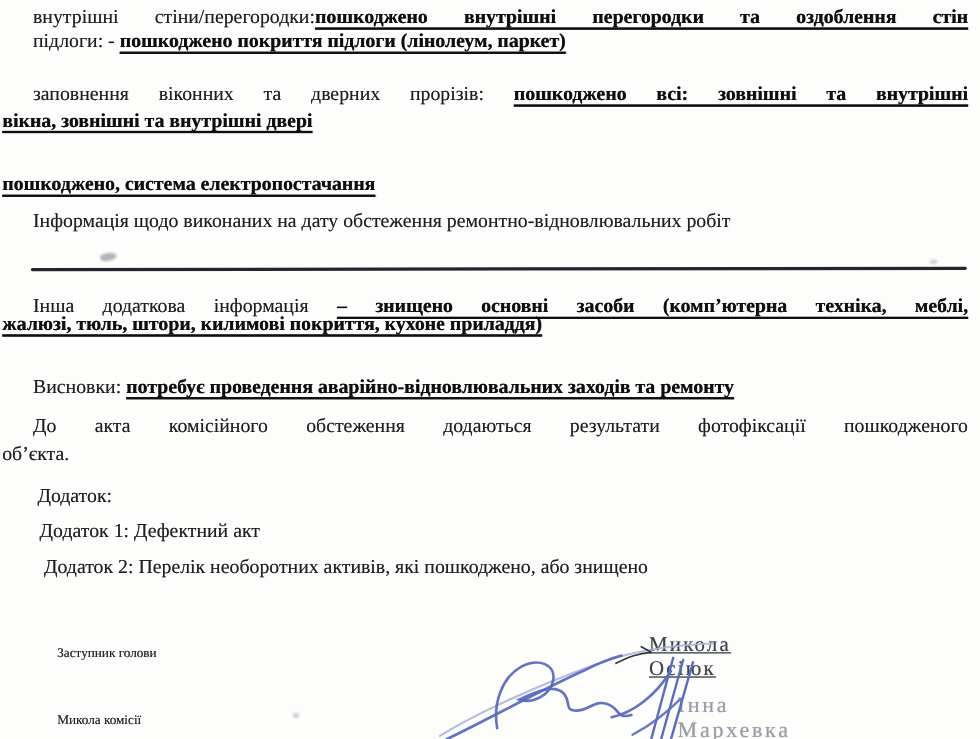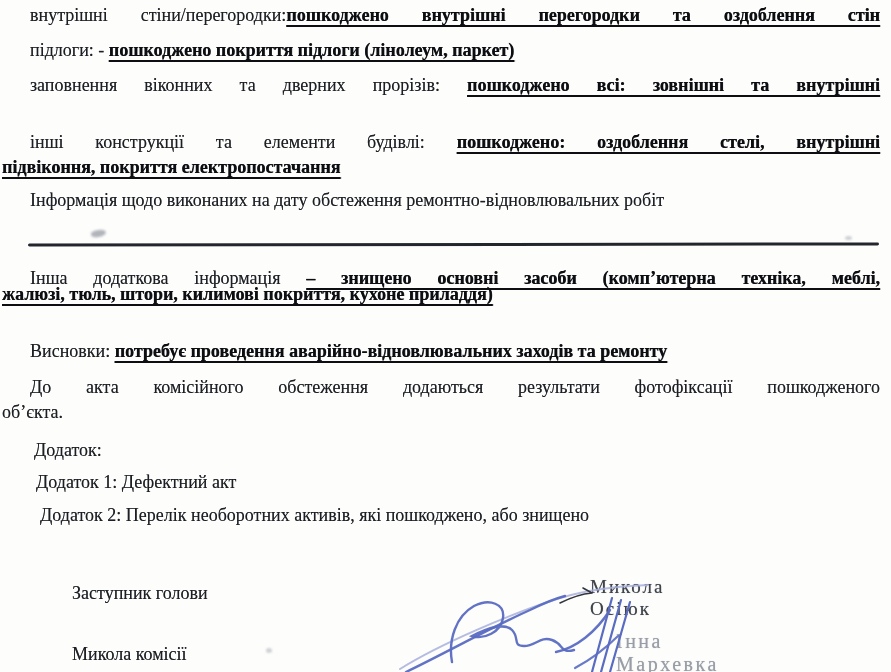--- a/index.html
+++ b/index.html
@@ -45,50 +45,51 @@
     filter:blur(1.2px);
     transform:rotate(-12deg);
   }
   .speck{
     position:absolute;border-radius:50%;
     background:rgba(120,126,136,0.35);filter:blur(1px);
   }
   .speck.a{left:845px;top:236px;width:7px;height:4px;}
   .speck.b{left:266px;top:648px;width:6px;height:5px;}
   .sig-label{
-    position:absolute;left:72px;font-size:18px;line-height:24px;
+    position:absolute;left:52px;font-size:12px;line-height:24px;
     text-shadow:0 0 0.5px rgba(20,22,26,0.55);
   }
   .sig-name-1{
     position:absolute;left:590px;top:576px;
     font-size:19px;letter-spacing:2px;color:#3f444b;
     text-shadow:0 0 0.7px rgba(63,68,75,0.6);
+    text-decoration:underline;
   }
   .sig-name-2{
     position:absolute;left:616px;top:630px;
     font-size:20px;letter-spacing:2.5px;color:#999ea6;
     text-shadow:0 0 0.8px rgba(153,158,166,0.7);
   }
   .sig-svg{
     position:absolute;left:378px;top:576px;width:290px;height:96px;
   }
 </style>
 </head>
 <body>
 
 <div class="page">
 
   <div class="line fill ind" style="top:3px"><span class="n">внутрішні стіни/перегородки:</span><span class="b">пошкоджено внутрішні перегородки та оздоблення стін</span></div>
 
-  <div class="line ind" style="top:38px"><span class="n">підлоги: -</span> <span class="b">пошкоджено покриття підлоги (лінолеум, паркет)</span></div>
+  <div class="line ind" style="top:25px"><span class="n">підлоги: -</span> <span class="b">пошкоджено покриття підлоги (лінолеум, паркет)</span></div>
 
   <div class="line fill ind" style="top:73px"><span class="n">заповнення віконних та дверних прорізів:</span> <span class="b">пошкоджено всі: зовнішні та внутрішні</span></div>
+  <div class="line" style="top:97px"><span class="b">вікна, зовнішні та внутрішні двері</span></div>
 
-  <div class="line fill ind" style="top:130px"><span class="n">інші конструкції та елементи будівлі:</span> <span class="b">пошкоджено: оздоблення стелі, внутрішні</span></div>
-  <div class="line" style="top:155px"><span class="b">підвіконня, покриття електропостачання</span></div>
+  <div class="line" style="top:155px"><span class="b">пошкоджено, система електропостачання</span></div>
 
   <div class="line ind" style="top:188px"><span class="n">Інформація щодо виконаних на дату обстеження ремонтно-відновлювальних робіт</span></div>
 
   <div class="rule"></div>
   <div class="smudge"></div>
   <div class="speck a"></div>
   <div class="speck b"></div>
 
   <div class="line fill ind" style="top:266px"><span class="n">Інша додаткова інформація</span> <span class="b">– знищено основні засоби (комп’ютерна техніка, меблі,</span></div>
   <div class="line" style="top:282px"><span class="b">жалюзі, тюль, штори, килимові покриття, кухоне приладдя)</span></div>

